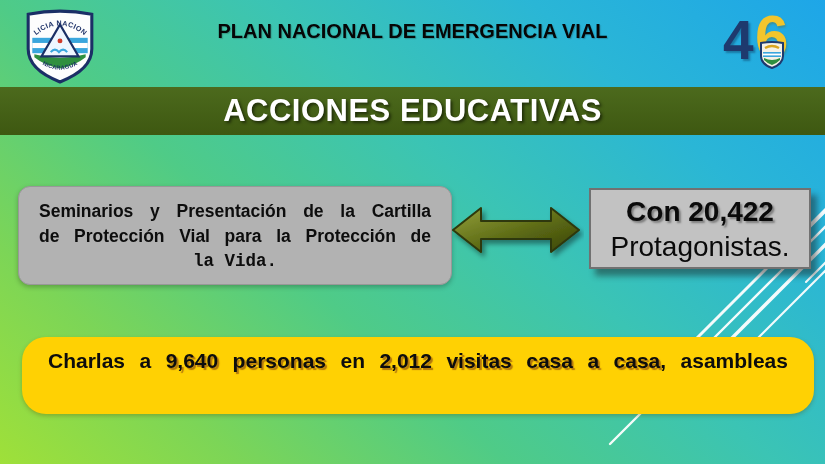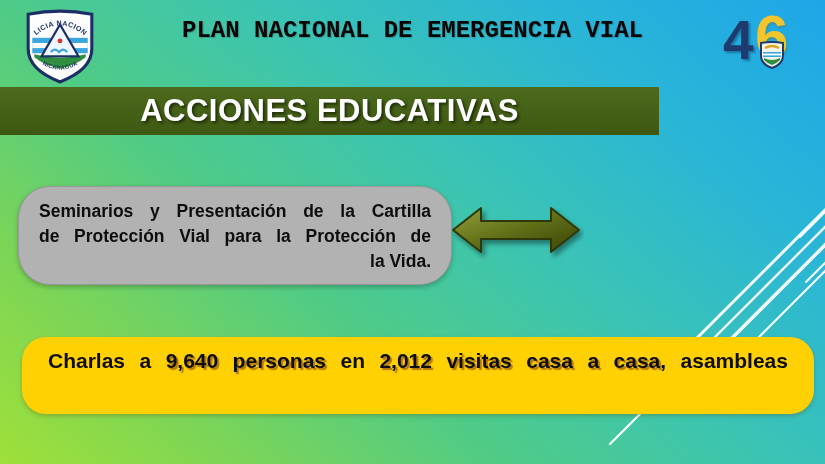--- a/index.html
+++ b/index.html
@@ -1,45 +1,45 @@
 <!DOCTYPE html>
 <html><head>
 <meta charset="utf-8">
 <style>
   html,body{margin:0;padding:0;}
   body{width:825px;height:464px;overflow:hidden;font-family:"Liberation Sans",sans-serif;}
   .slide{position:relative;width:825px;height:464px;overflow:hidden;
     background:linear-gradient(222deg,#1ea6e8 0%,#2ab6d6 22%,#3bc4b4 42%,#4fcb87 62%,#7cd557 82%,#9fe039 100%);}
   
   .titles{position:absolute;top:16px;left:105px;right:105px;text-align:center;
-    color:#060606;font-weight:bold;font-size:24px;line-height:30px;
-    text-shadow:1px 1px 1px rgba(30,30,30,0.25);font-family:Liberation Mono, monospace;}
+    color:#060606;font-weight:bold;font-size:20px;line-height:30px;
+    text-shadow:1px 1px 1px rgba(30,30,30,0.25);}
   
   .badge{position:absolute;left:24px;top:6px;width:72px;height:78px;}
   
   .anniv{position:absolute;right:20px;top:2px;width:88px;height:76px;}
   .anniv .d4{position:absolute;left:6px;top:6px;font-size:55px;font-weight:bold;color:#1e3a6e;
     text-shadow:2px 2px 2px rgba(10,25,60,0.35);z-index:2;}
   .anniv .d6{position:absolute;left:38px;top:0px;font-size:60px;font-weight:bold;color:#f2c52c;
     text-shadow:1px 2px 2px rgba(120,90,0,0.3);z-index:1;}
   .anniv .mini-shield{position:absolute;left:42px;top:38px;z-index:3;}
   
-  .band{position:absolute;top:87px;left:0;width:659px;height:48px;
+  .band{position:absolute;top:87px;left:0;width:825px;height:48px;
     background:linear-gradient(#4c6a1d,#3e5811);display:flex;align-items:center;justify-content:center;}
   .band-label{color:#ffffff;font-weight:bold;font-size:31px;letter-spacing:0.5px;
     text-shadow:2px 2px 3px rgba(20,30,5,0.75);}
   
   .stripes{position:absolute;left:0;top:0;width:825px;height:464px;pointer-events:none;}
   
   .sem-box{position:absolute;left:18px;top:186px;width:434px;height:99px;box-sizing:border-box;
-    background:#b2b2b2;border:1px solid #989898;border-radius:32px;
+    background:#b2b2b2;border:1px solid #989898;border-radius:12px;
     box-shadow:0 2px 5px rgba(0,0,0,0.25);padding:12px 20px 0;
     color:#0d0d0d;font-weight:bold;font-size:17.5px;line-height:25px;}
   .jline{text-align:justify;text-align-last:justify;}
-  .lline{text-align:right;}
+  .lline{text-align:center;font-family:Liberation Mono, monospace;}
   
   .arrow{position:absolute;left:450px;top:199px;width:134px;height:64px;}
   
   .res-box{position:absolute;left:589px;top:188px;width:222px;height:81px;box-sizing:border-box;
     background:#c2c2c2;border:2px solid #717171;box-shadow:6px 7px 6px rgba(25,25,25,0.45);
     text-align:center;color:#0a0a0a;font-size:28px;line-height:35px;padding-top:4px;}
   .res-box .b{font-weight:bold;text-shadow:2px 2px 2px rgba(60,60,60,0.5);}
   
   .com-box{position:absolute;left:22px;top:337px;width:792px;height:77px;box-sizing:border-box;
     background:#ffd103;border-radius:24px;box-shadow:0 2px 4px rgba(90,70,0,0.3);
@@ -116,18 +116,22 @@
         <stop offset="0.55" stop-color="#5c6a14"></stop>
         <stop offset="1" stop-color="#39430a"></stop>
       </linearGradient>
       <filter id="arrowShadow" x="-20%" y="-20%" width="140%" height="160%">
         <feDropShadow dx="3" dy="4" stdDeviation="2.5" flood-color="#000000" flood-opacity="0.4"></feDropShadow>
       </filter>
     </defs>
     <polygon points="3,31 31,9 31,22 101,22 101,9 129,31 101,53 101,40 31,40 31,53" fill="url(#arrowGrad)" stroke="#2e3708" stroke-width="2" stroke-linejoin="round" filter="url(#arrowShadow)"></polygon>
   </svg>
 
+  <div class="res-box">
+    <div class="b">Con 20,422</div>
+    <div>Protagonistas.</div>
+  </div>
 
   <div class="com-box">
     <div class="jline"><span>Charlas a</span> <span class="stat">9,640 personas</span> <span>en</span> <span class="stat">2,012 visitas casa a casa</span><span>, asambleas</span></div>
   </div>
 
 </div>
 
 </body></html>

